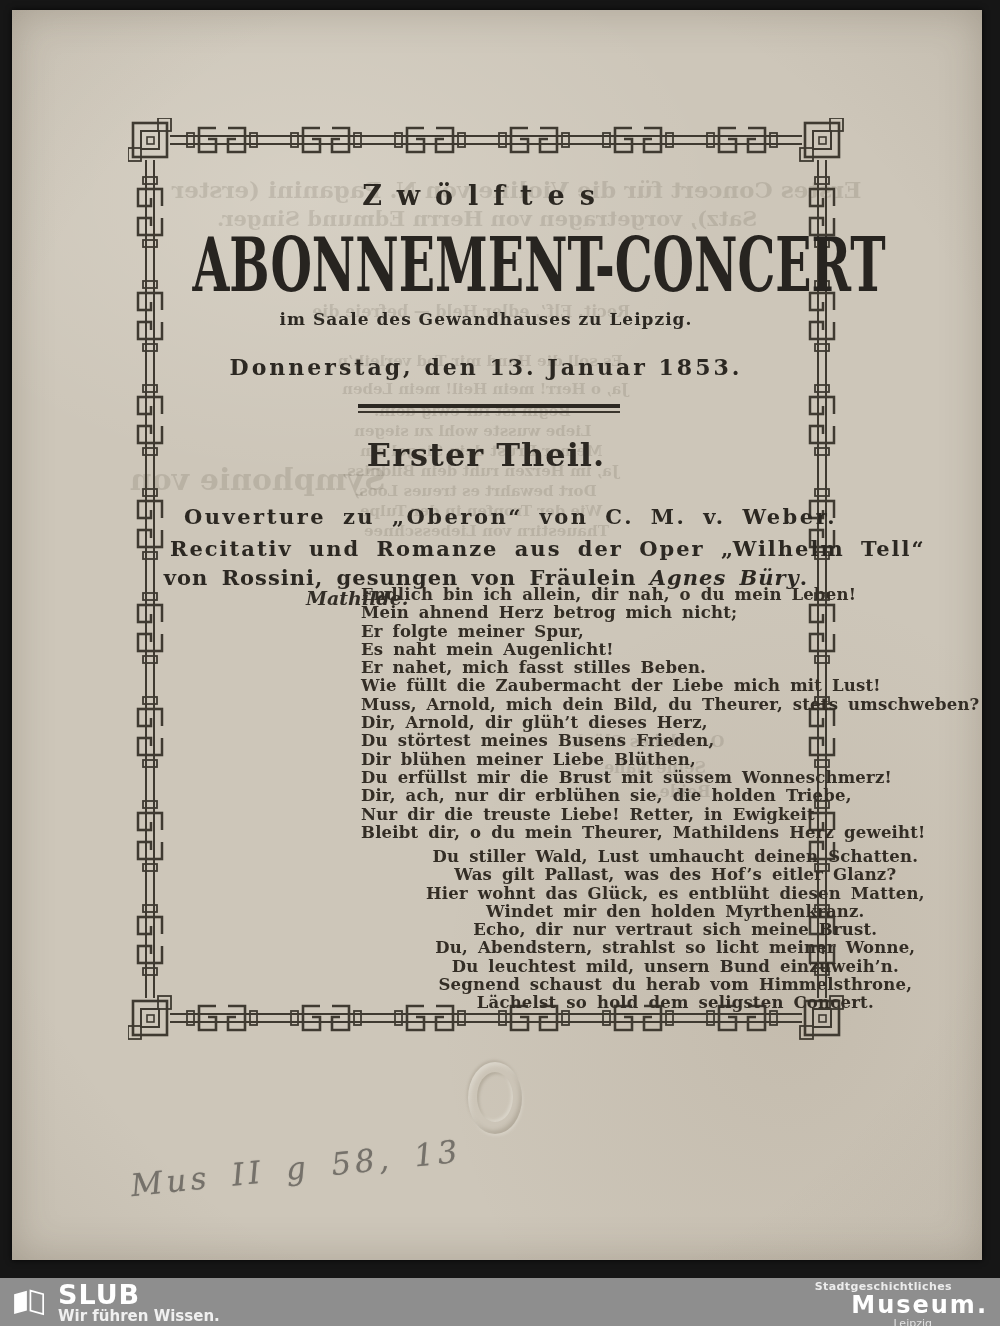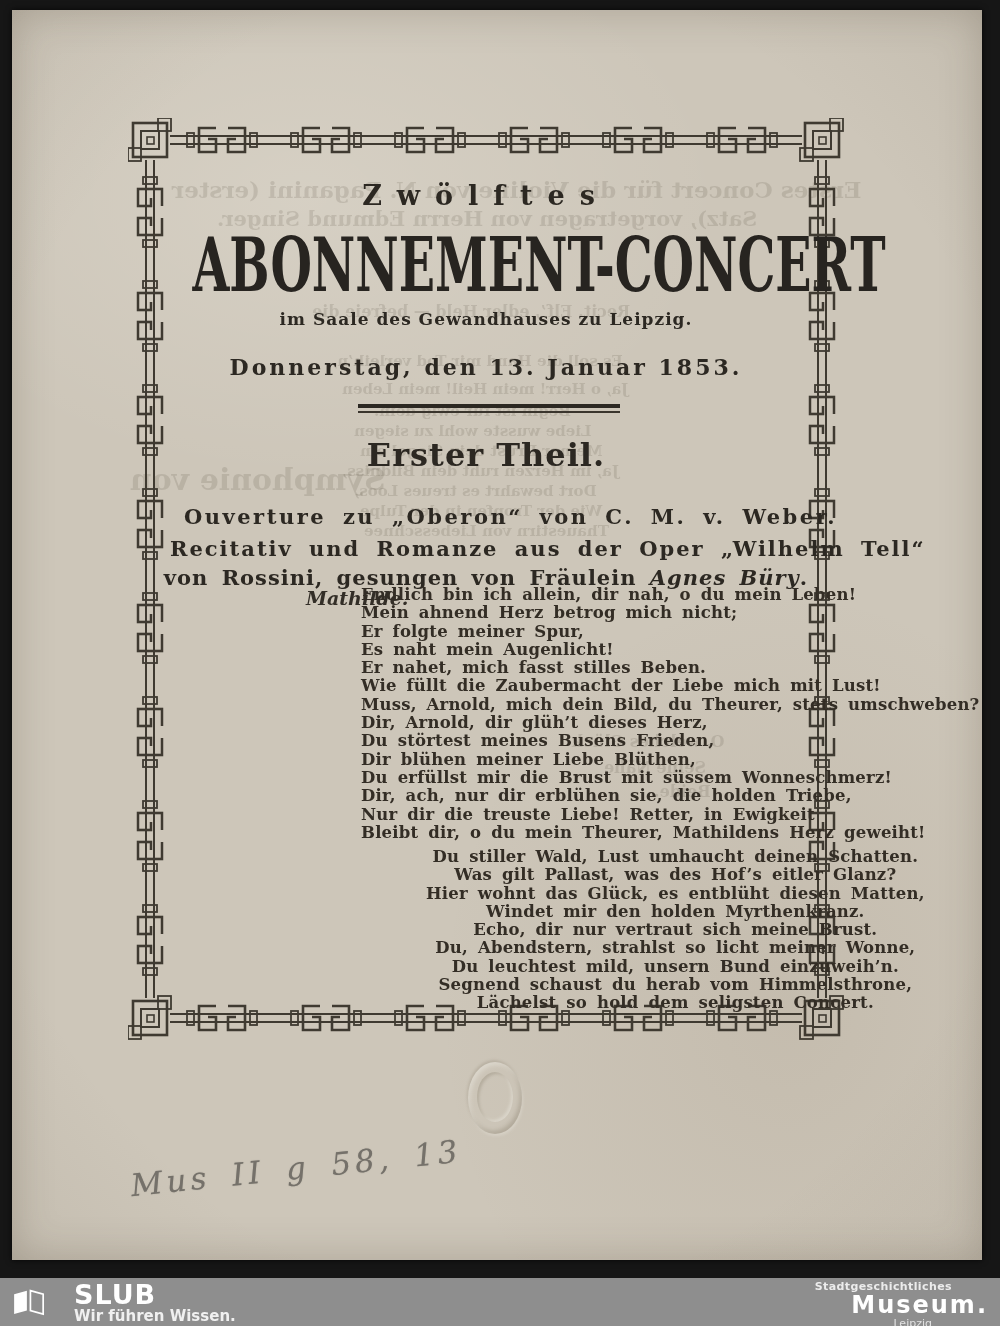--- a/index.html
+++ b/index.html
@@ -68,21 +68,21 @@
     position:absolute;left:118px;top:1140px;
     font-size:31px;font-style:italic;color:#75716a;
     transform:rotate(-6deg);letter-spacing:4px;word-spacing:8px;
     text-shadow:0 0 1px rgba(117,113,106,.5);white-space:nowrap;
   }
   
   .footer-bar{
     position:absolute;left:0;bottom:0;width:1000px;height:48px;background:#8e8e8e;
     font-family:"DejaVu Sans","Liberation Sans",sans-serif;
   }
-  .slub{position:absolute;left:12px;top:4px;display:flex;align-items:flex-start;gap:16px;}
+  .slub{position:absolute;left:12px;top:4px;display:flex;align-items:flex-start;}
   .slub-book{width:34px;height:34px;margin-top:3px;}
   .slub-text{margin-left:12px;color:#fff;}
   .slub-name{font-size:27px;font-weight:bold;letter-spacing:1px;line-height:26px;}
   .slub-tagline{font-size:15px;font-weight:bold;color:#f0f0f0;line-height:17px;}
   .museum{position:absolute;right:12px;top:3px;text-align:right;color:#fff;line-height:1;}
   .museum-line1{font-size:11px;font-weight:bold;color:#ececec;margin-right:36px;letter-spacing:.4px;}
   .museum-line2{font-size:24px;font-weight:bold;letter-spacing:2px;margin-top:1px;}
   .museum-line3{font-size:11px;color:#e2e2e2;margin-right:56px;margin-top:1px;}
 </style>
 </head>

